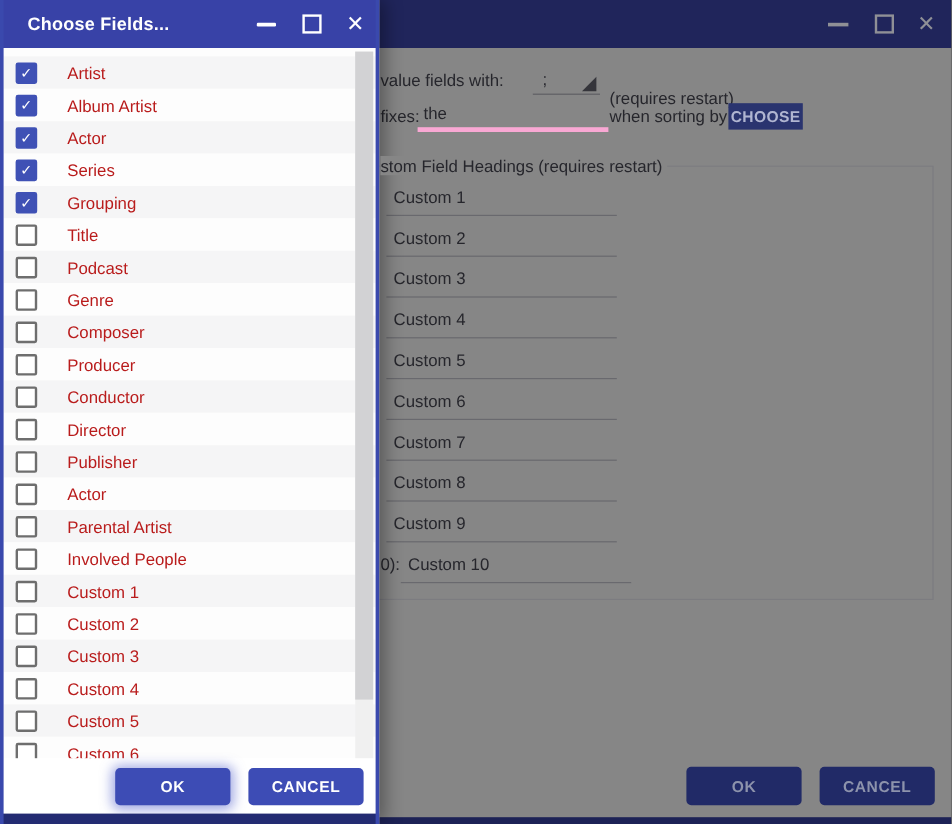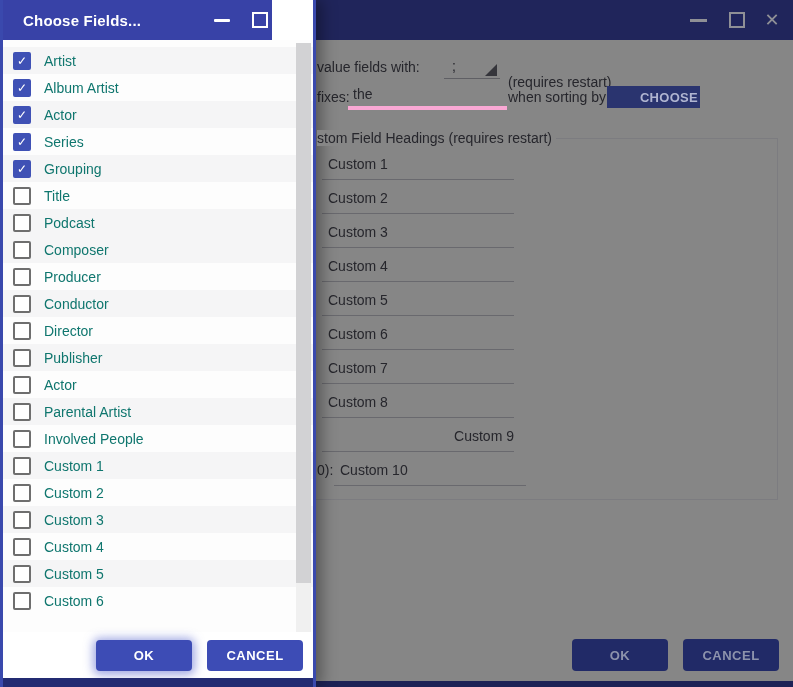--- a/index.html
+++ b/index.html
@@ -13,54 +13,54 @@
   .bg-max{left:726px;width:22px;} .bg-max i{display:block;width:12px;height:12px;border:2px solid #8f9096;}
   .bg-close{left:760px;width:24px;color:#8f9096;font-size:18px;}
   .dimtext{position:absolute;color:#26262c;font-size:14px;white-space:nowrap;}
   .combo-underline{position:absolute;left:444px;top:78px;width:56px;height:1px;background:#5f5f64;}
   .combo-arrow{position:absolute;left:485px;top:64px;width:0;height:0;
                border-left:12px solid transparent;border-bottom:12px solid #35353b;}
   .underline-input{position:absolute;color:#26262c;font-size:14px;border-bottom:4px solid #f9a8d4;}
   .prefix-input{left:348px;top:86px;width:154px;height:20px;padding-left:5px;}
   .choose-btn{position:absolute;left:607px;top:86px;width:62px;height:22px;background:#2a346f;
               color:#b0b5d1;font-size:13px;font-weight:bold;display:flex;align-items:center;
-              justify-content:center;letter-spacing:.3px;padding-left:31px;}
+              justify-content:center;letter-spacing:.3px;}
   .groupbox{position:absolute;left:308px;top:138px;width:468px;height:360px;border:1px solid #7c7c80;}
   .groupbox-title{position:absolute;left:317px;top:130px;background:#868686;padding:0 4px 0 0;
                   color:#26262c;font-size:14px;z-index:2;}
   .custom-input{position:absolute;left:322px;width:186px;height:26px;color:#26262c;font-size:14px;
                 border-bottom:1px solid #69696e;padding-left:6px;line-height:22px;}
   .custom10-frag{position:absolute;left:317px;top:462px;color:#26262c;font-size:14px;}
   .bg-btn{position:absolute;top:639px;width:96px;height:32px;background:#212a67;border-radius:4px;
           color:#8d93ac;font-size:13px;font-weight:bold;display:flex;align-items:center;
           justify-content:center;letter-spacing:.5px;border:none;}
   .bg-ok{left:572px;} .bg-cancel{left:683px;}
   .bg-bottomstrip{position:absolute;left:316px;top:681px;width:477px;height:6px;background:#1d2256;}
 
   
   .front{position:absolute;left:0;top:0;width:316px;height:687px;background:#ffffff;
          box-shadow:6px 0 14px rgba(0,0,0,.35);}
   .front-border-l{position:absolute;left:0;top:0;width:3px;height:687px;background:#3a49ad;}
   .front-border-r{position:absolute;left:313px;top:0;width:3px;height:687px;background:#3a49ad;}
-  .fr-titlebar{position:absolute;left:0;top:0;width:272px;height:40px;background:#3842a7;}
+  .fr-titlebar{position:absolute;left:0;top:0;width:316px;height:40px;background:#3842a7;}
   .fr-title{position:absolute;left:23px;top:0;height:40px;display:flex;align-items:center;
             color:#ffffff;font-size:15px;font-weight:600;letter-spacing:.2px;}
   .fr-ctl{position:absolute;top:0;height:40px;display:flex;align-items:center;justify-content:center;}
   .fr-min{left:211px;width:22px;} .fr-min i{display:block;width:16px;height:3px;background:#fff;border-radius:1px;}
   .fr-max{left:249px;width:22px;} .fr-max i{display:block;width:12px;height:12px;border:2px solid #fff;}
   .fr-close{left:284px;width:24px;color:#fff;font-size:18px;}
   .field-list{position:absolute;left:3px;top:40px;width:310px;height:592px;overflow:hidden;background:#fdfdfd;}
   .field-list-pad{height:7px;background:#fdfdfd;}
   .field-row{display:flex;align-items:center;height:27px;background:#f5f5f6;}
   .field-row.alt{background:#fdfdfd;}
   .checkbox{width:14px;height:14px;margin-left:10px;margin-right:13px;border:2px solid #6e6e6e;
             border-radius:2px;background:#fff;flex:0 0 auto;display:flex;align-items:center;
             justify-content:center;font-size:12px;color:#fff;}
   .checkbox.checked{background:#3f51b5;border-color:#3f51b5;}
-  .field-label{color:#0f766e;font-size:14px;}
+  .field-label{color:#b91c1c;font-size:14px;margin-left:12px;}
   .scrollbar{position:absolute;left:296px;top:43px;width:15px;height:589px;background:#f0f0f0;}
   .scroll-thumb{position:absolute;left:0;top:0;width:15px;height:540px;background:#d2d2d4;}
   .fr-footer{position:absolute;left:3px;top:632px;width:310px;height:46px;background:#ffffff;}
   .fr-btn{position:absolute;top:8px;width:96px;height:31px;background:#3d4cb5;border-radius:4px;
           color:#ffffff;font-size:13px;font-weight:bold;display:flex;align-items:center;
           justify-content:center;letter-spacing:.5px;border:none;}
   .fr-ok{left:93px;box-shadow:0 1px 10px 3px rgba(83,99,204,.55);}
   .fr-cancel{left:204px;}
   .fr-bottomstrip{position:absolute;left:0;top:678px;width:316px;height:9px;background:#232b72;}
 </style>
@@ -96,21 +96,21 @@
     <span class="groupbox-title">stom Field Headings (requires restart)</span>
     <div>
         <div class="custom-input" style="top: 153px;">Custom 1</div>
         <div class="custom-input" style="top: 187px;">Custom 2</div>
         <div class="custom-input" style="top: 221px;">Custom 3</div>
         <div class="custom-input" style="top: 255px;">Custom 4</div>
         <div class="custom-input" style="top: 289px;">Custom 5</div>
         <div class="custom-input" style="top: 323px;">Custom 6</div>
         <div class="custom-input" style="top: 357px;">Custom 7</div>
         <div class="custom-input" style="top: 391px;">Custom 8</div>
-        <div class="custom-input" style="top: 425px; text-align: right;">Custom 9</div>
+        <div class="custom-input" style="top: 425px;">Custom 9</div>
         <div class="custom-input" style="top: 459px; left: 334px;">Custom 10</div>
       </div>
     <span class="custom10-frag">0):</span>
 
     <button class="bg-btn bg-ok">OK</button>
     <button class="bg-btn bg-cancel">CANCEL</button>
     <div class="bg-bottomstrip"></div>
   </div>
 
   <div class="front">
@@ -149,20 +149,24 @@
           <span class="checkbox checked">✓</span>
           <span class="field-label">Grouping</span>
         </div>
         <div class="field-row alt">
           <span class="checkbox"></span>
           <span class="field-label">Title</span>
         </div>
         <div class="field-row">
           <span class="checkbox"></span>
           <span class="field-label">Podcast</span>
+        </div>
+        <div class="field-row alt">
+          <span class="checkbox"></span>
+          <span class="field-label">Genre</span>
         </div>
         <div class="field-row">
           <span class="checkbox"></span>
           <span class="field-label">Composer</span>
         </div>
         <div class="field-row alt">
           <span class="checkbox"></span>
           <span class="field-label">Producer</span>
         </div>
         <div class="field-row">

